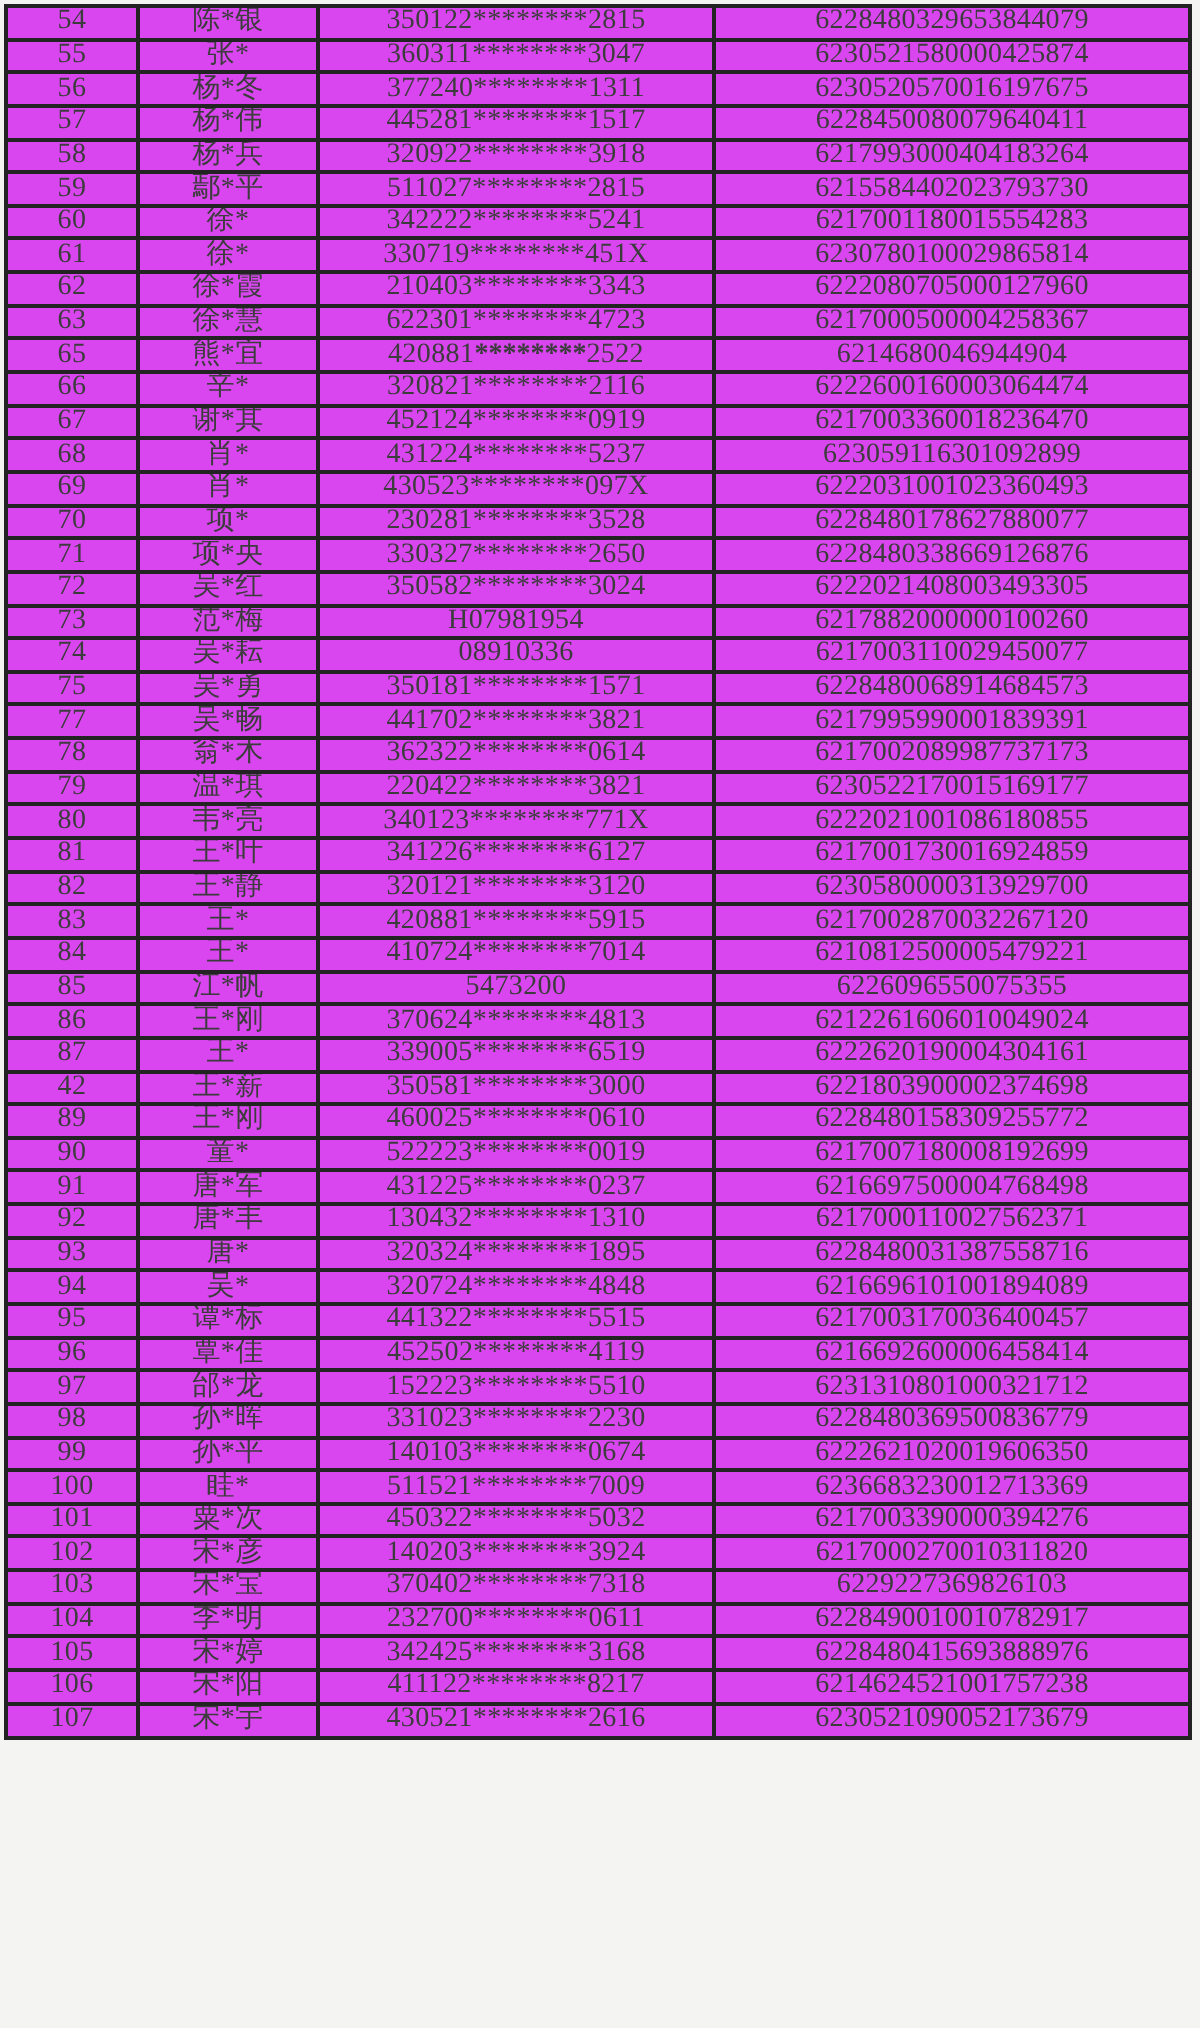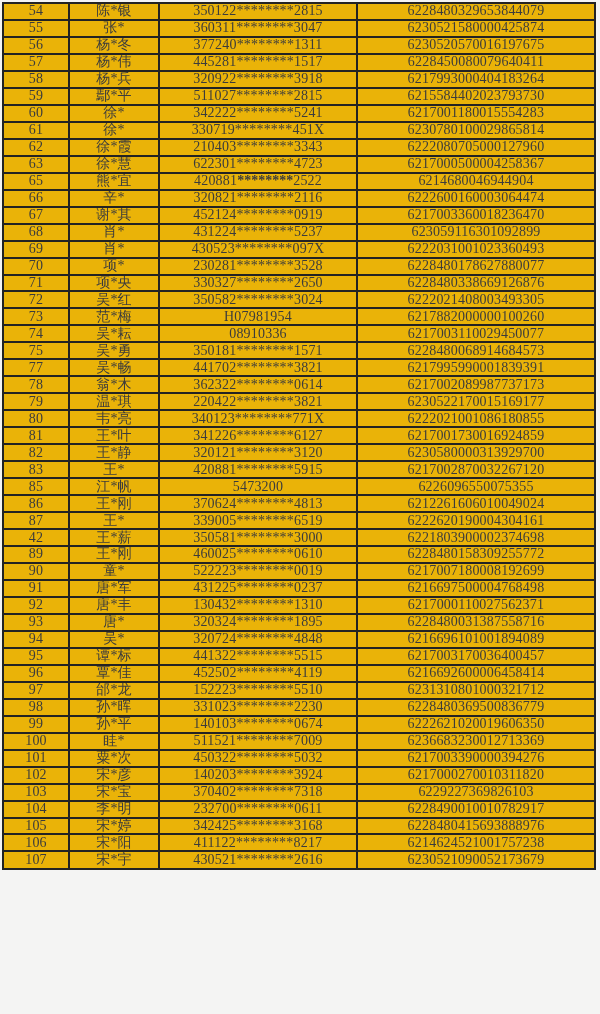--- a/index.html
+++ b/index.html
@@ -14,21 +14,21 @@
     background: #f4f4f3;
     box-sizing: border-box;
     padding: 2px 6px 2px 2px;
     overflow: hidden;
   }
   table.masked-table {
     width: 592px;
     height: 868px;
     border-collapse: collapse;
     table-layout: fixed;
-    background: #eab308;
+    background: #d946ef;
   }
   table.masked-table td {
     border: 2px solid #232323;
     text-align: center;
     vertical-align: middle;
     padding: 0;
     margin: 0;
     overflow: hidden;
     white-space: nowrap;
     color: #3c3c3c;
@@ -246,20 +246,26 @@
     <td class="col-account">6230580000313929700</td>
   </tr>
 
   <tr>
     <td class="col-index">83</td>
     <td class="col-name">王*</td>
     <td class="col-id">420881********5915</td>
     <td class="col-account">6217002870032267120</td>
   </tr>
 
+  <tr>
+    <td class="col-index">84</td>
+    <td class="col-name">王*</td>
+    <td class="col-id">410724********7014</td>
+    <td class="col-account">6210812500005479221</td>
+  </tr>
 
   <tr>
     <td class="col-index">85</td>
     <td class="col-name">江*帆</td>
     <td class="col-id">5473200</td>
     <td class="col-account">6226096550075355</td>
   </tr>
 
   <tr>
     <td class="col-index">86</td>

